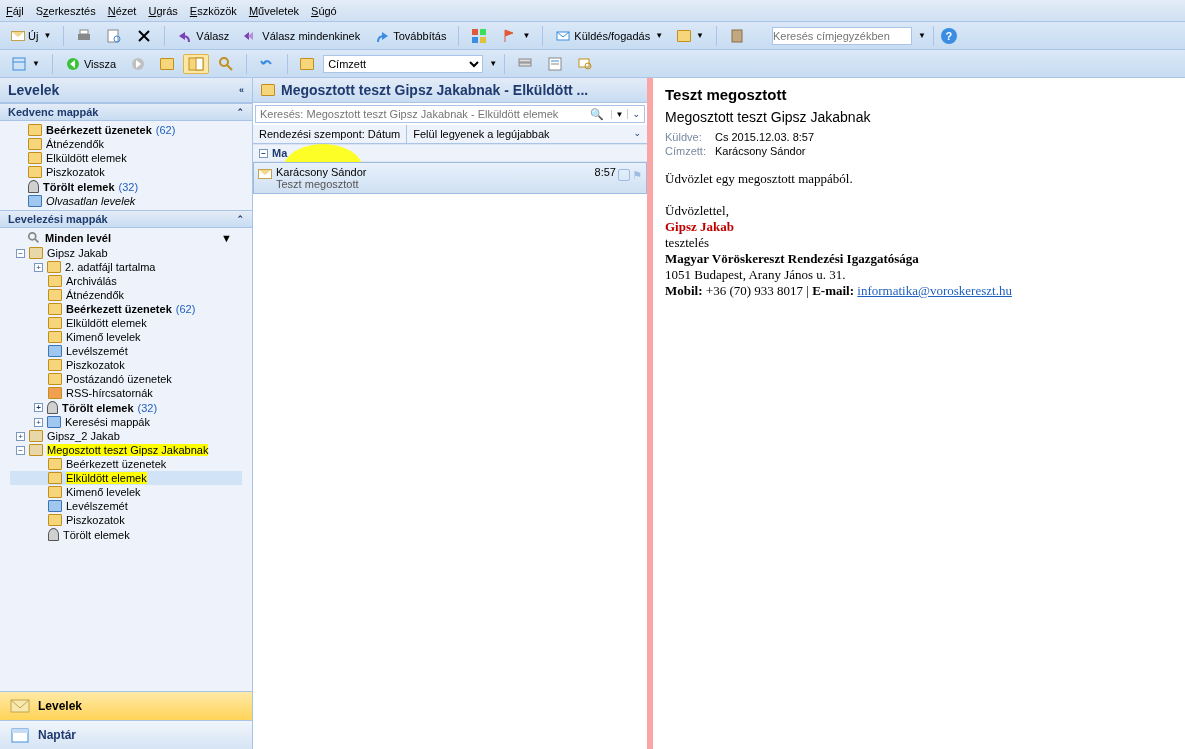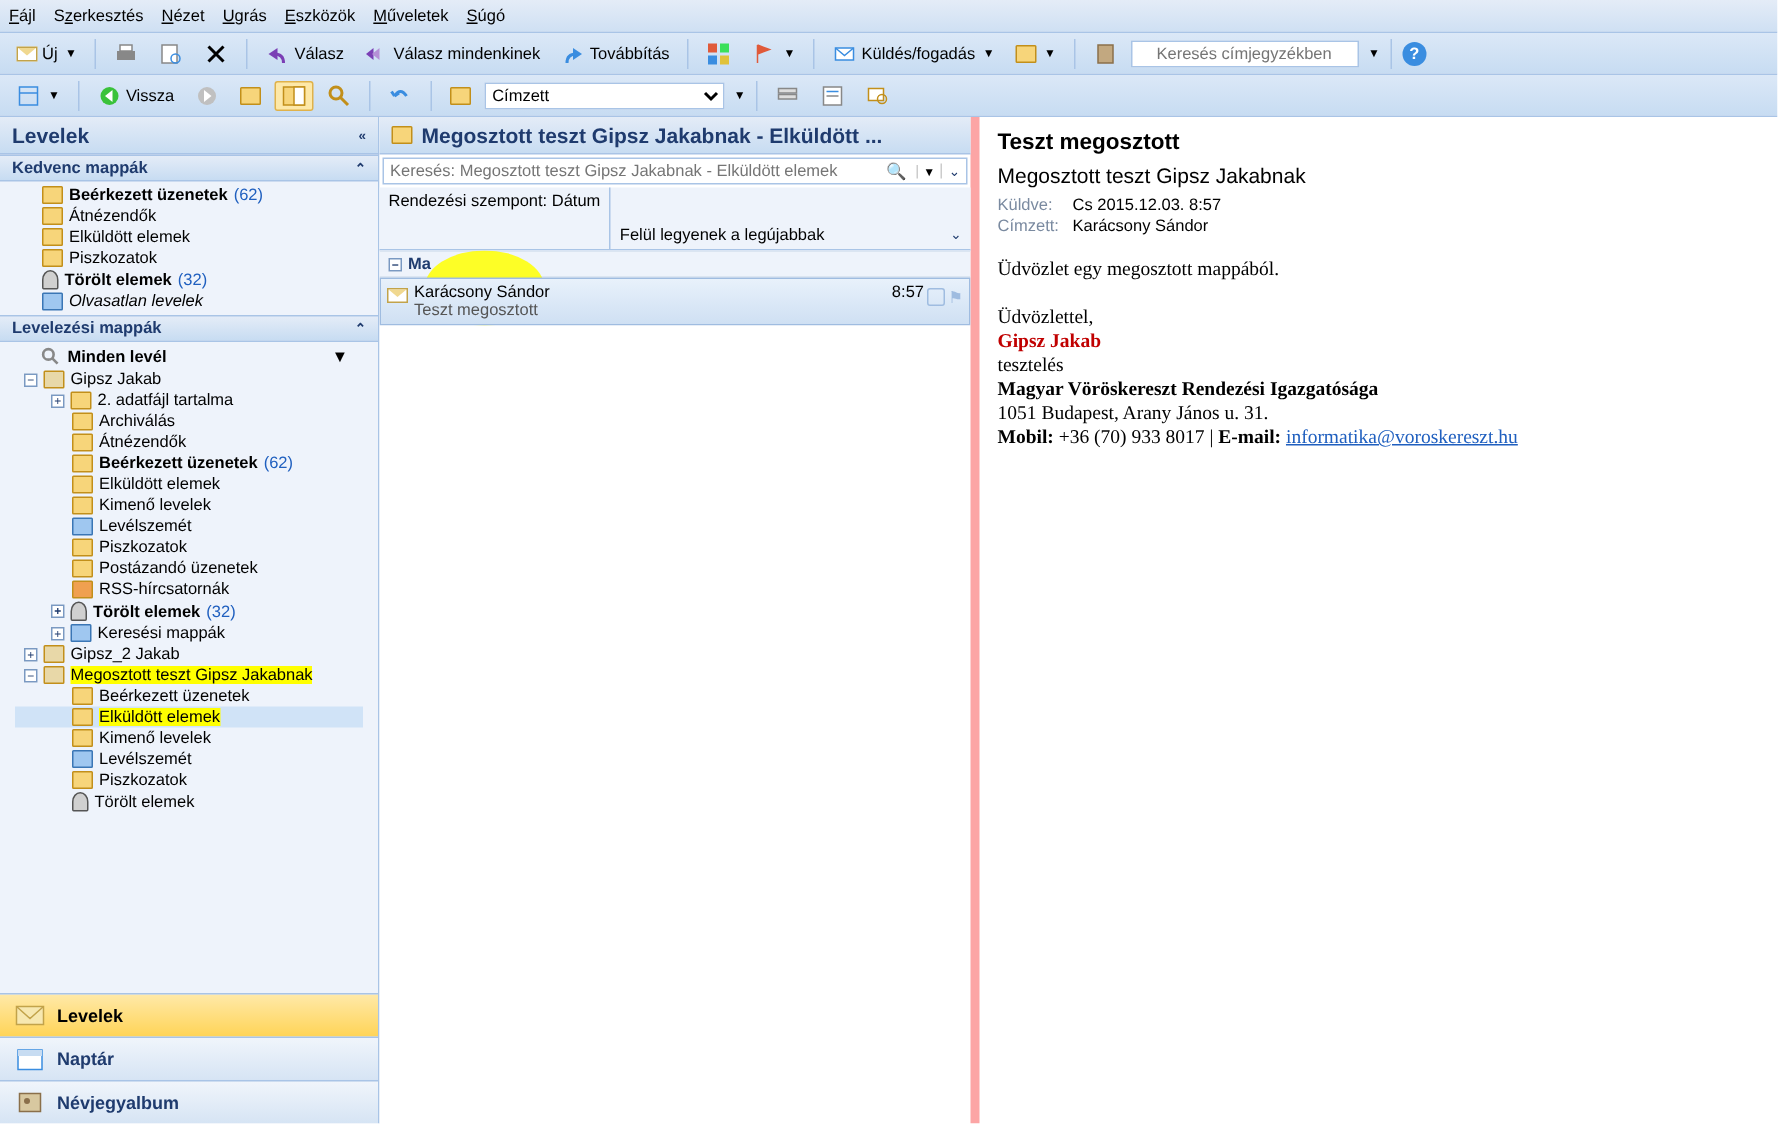--- a/index.html
+++ b/index.html
@@ -4,21 +4,21 @@
 <style>
 * { box-sizing: border-box; margin: 0; padding: 0; }
 body { font-family: "Segoe UI", Tahoma, sans-serif; font-size: 11px; background: #fff; color: #000; width: 1185px; height: 749px; overflow: hidden; }
 .menubar { background: linear-gradient(#e4ecf7,#cfe0f3); border-bottom: 1px solid #a9c4e6; padding: 2px 6px; display: flex; gap: 12px; height: 22px; align-items: center; }
 .menubar span { cursor: default; }
 .menubar span u { text-decoration: underline; }
 .toolbar { background: linear-gradient(#dbe8f7,#c7dcf2); border-bottom: 1px solid #a9c4e6; padding: 2px 6px; display: flex; gap: 4px; align-items: center; height: 28px; }
 .tbtn { display: inline-flex; align-items: center; gap: 3px; padding: 2px 5px; border-radius: 2px; cursor: default; }
 .ico { width: 16px; height: 16px; display: inline-block; }
 .sep { width: 1px; height: 20px; background: #a9c4e6; margin: 0 3px; }
-.searchbox { border: 1px solid #a9c4e6; background: #fff; padding: 1px 16px; font-size: 11px; width: 152px; height: 18px; }
+.searchbox { border: 1px solid #a9c4e6; background: #fff; padding: 1px 0; font-size: 11px; width: 140px; height: 18px; margin-left: 18px; }
 .toolbar2 select { border: 1px solid #a9c4e6; background:#fff; font-size:11px; height:18px; width:160px; }
 .main { display: flex; height: calc(749px - 22px - 28px - 28px); }
 .leftpane { width: 253px; background: #eef3fb; border-right: 1px solid #a9c4e6; display: flex; flex-direction: column; }
 .lph { background: linear-gradient(#e4ecf7,#c7dcf2); border-bottom:1px solid #a9c4e6; padding: 4px 8px; font-weight: bold; font-size: 14px; color: #1f3b6e; display:flex; justify-content:space-between; align-items:center;}
 .lph2 { background: linear-gradient(#e4ecf7,#c7dcf2); border-bottom:1px solid #a9c4e6; border-top:1px solid #a9c4e6; padding: 2px 8px; font-weight: bold; font-size: 11px; color: #1f3b6e; display:flex; justify-content:space-between; align-items:center;}
 .chev { font-size: 9px; color:#1f3b6e; }
 .favlist, .tree { padding: 2px 10px; font-size: 11px; overflow:auto; }
 .favlist .row, .tree .row { display:flex; align-items:center; gap:4px; padding:1px 4px 1px 18px; cursor:default; white-space:nowrap; }
 .favlist .row.bold, .tree .row.bold { font-weight:bold; }
 .cnt { color:#1f5fbf; font-weight:normal; }
@@ -392,46 +392,37 @@
         </div>
       <div class="navbtn">
           <span class="nico">
             <svg viewBox="0 0 20 16">
               <rect x="2" y="2" width="16" height="13" fill="#fff" stroke="#3a8de0"></rect>
               <rect x="2" y="2" width="16" height="4" fill="#c7dcf2"></rect>
             </svg>
           </span>
           <span>Naptár</span>
         </div>
-      <div class="navbtn">
-          <span class="nico">
-            <svg viewBox="0 0 20 16">
-              <rect x="3" y="2" width="14" height="12" fill="#d8c8a0" stroke="#8a6f4a"></rect>
-              <circle cx="8" cy="7" r="2" fill="#8a6f4a"></circle>
-            </svg>
-          </span>
-          <span>Névjegyalbum</span>
-        </div>
     </div>
   </div>
 
   <div class="midpane">
     <div class="midhdr">
         <span class="fico"></span>
         <span>Megosztott teszt Gipsz Jakabnak - Elküldött ...</span>
       </div>
     <div class="midsearch">
       <input placeholder="Keresés: Megosztott teszt Gipsz Jakabnak - Elküldött elemek" style="">
       <span style="padding:0 4px;color:#888;">🔍</span>
       <span class="dropdown-arrow" style="padding:0 4px;border-left:1px solid #ccc;">▼</span>
       <span class="chev" style="padding:0 4px;border-left:1px solid #ccc;">⌄</span>
     </div>
     <div class="midsort">
       <div>Rendezési szempont: Dátum</div>
-      <div style="display:flex;margin-top:23px;">
+      <div style="display:flex;">
           <span>Felül legyenek a legújabbak</span>
           <span class="chev" style="margin-left:auto;">⌄</span>
         </div>
     </div>
     <div style="position:relative;overflow:hidden;">
       <div class="grp">
           <span class="exp">−</span>
           <span>Ma</span>
         </div>
       <div style="position:relative;">

